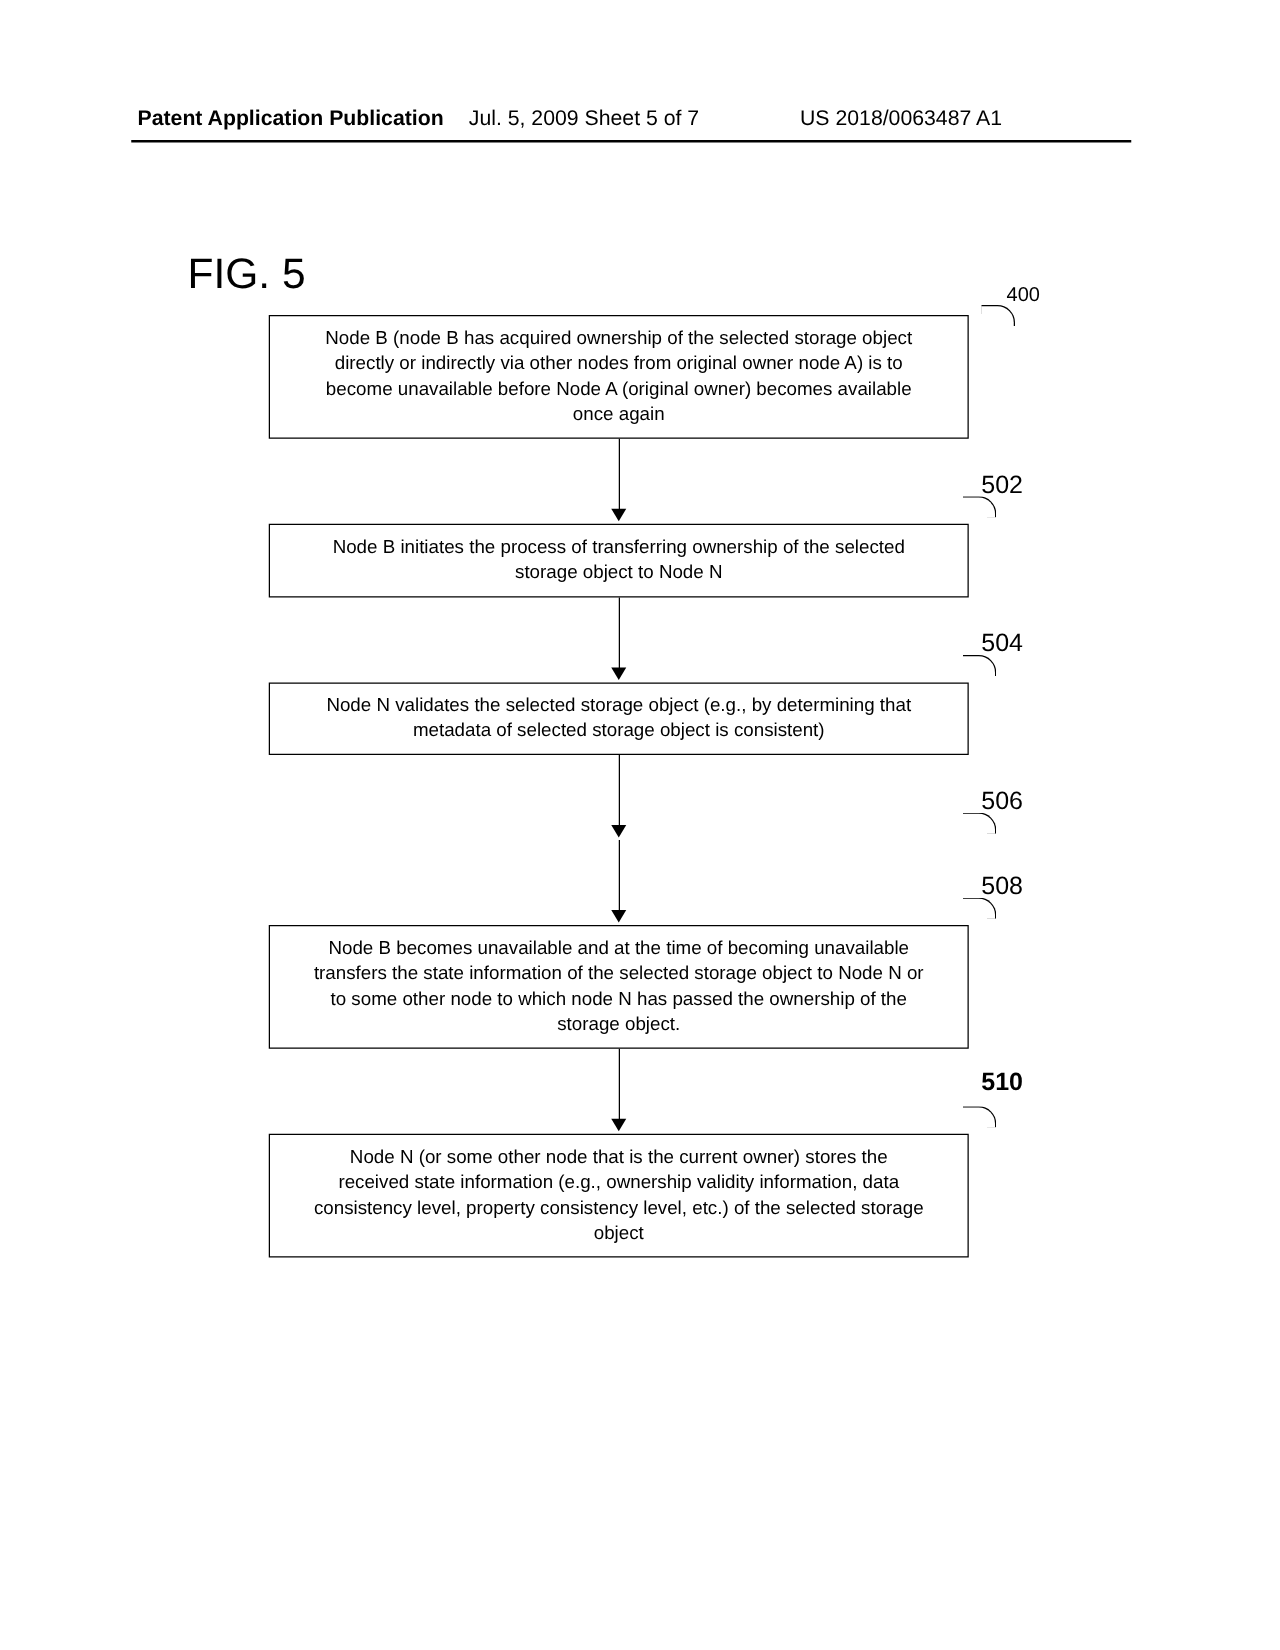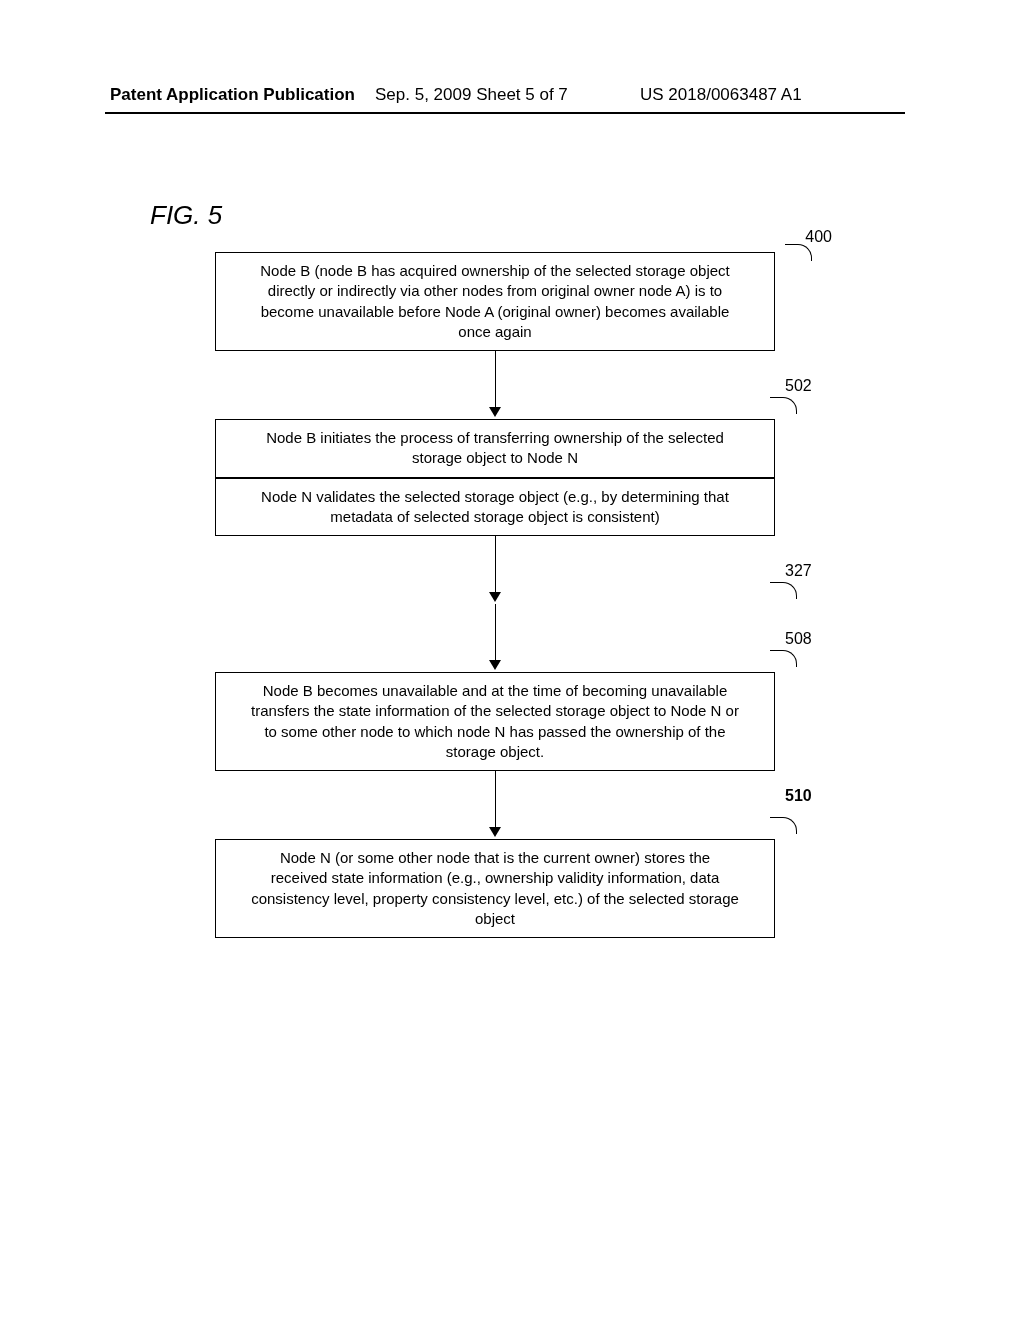--- a/index.html
+++ b/index.html
@@ -40,22 +40,21 @@
     position: absolute;
     top: 112px;
     left: 105px;
     width: 800px;
     border-top: 2px solid #000;
   }
   .fig-label {
     position: absolute;
     top: 200px;
     left: 150px;
-    font-size: 26px;
-    font-style: italic;
+    font-size: 34px;
   }
   .flow {
     position: absolute;
     top: 252px;
     left: 200px;
     width: 590px;
   }
   .box {
     border: 1.5px solid #000;
     background: #fff;
@@ -86,21 +85,21 @@
     left: 50%;
     top: 56px;
     transform: translateX(-50%);
     width: 0; height: 0;
     border-left: 6px solid transparent;
     border-right: 6px solid transparent;
     border-top: 10px solid #000;
   }
   .ref-num {
     position: absolute;
-    font-size: 16px;
+    font-size: 20px;
     left: 570px;
     width: 60px;
     text-align: left;
   }
   .ref-hook {
     position: absolute;
     left: 555px;
     width: 26px;
     height: 16px;
     border: 1.5px solid #000;
@@ -126,21 +125,21 @@
     border-top-right-radius: 14px;
   }
 </style>
 </head>
 <body>
 
 <div class="page">
 
   <div class="header">
     <span class="header-left">Patent Application Publication</span>
-    <span class="header-mid">Sep. 5, 2009  Sheet 5 of 7</span>
+    <span class="header-mid">Jul. 5, 2009  Sheet 5 of 7</span>
     <span class="header-right">US 2018/0063487 A1</span>
   </div>
   <div class="hr-line"></div>
 
   <div class="fig-label">FIG. 5</div>
 
   <div class="flow">
 
     <div style="position:relative;">
       <span class="first-ref-num">400</span>
@@ -149,26 +148,32 @@
     </div>
 
     <div class="connector-wrap">
       <div class="vline"></div>
       <div class="arrowhead"></div>
       <span class="ref-num" style="top:26px;">502</span>
       <span class="ref-hook" style="top:46px;"></span>
     </div>
     <div class="box">Node B initiates the process of transferring ownership of the selected storage object to Node N</div>
 
+    <div class="connector-wrap">
+      <div class="vline"></div>
+      <div class="arrowhead"></div>
+      <span class="ref-num" style="top:26px;">504</span>
+      <span class="ref-hook" style="top:46px;"></span>
+    </div>
     <div class="box">Node N validates the selected storage object (e.g., by determining that metadata of selected storage object is consistent)</div>
 
     <div class="connector-wrap">
       <div class="vline"></div>
       <div class="arrowhead"></div>
-      <span class="ref-num" style="top:26px;">327</span>
+      <span class="ref-num" style="top:26px;">506</span>
       <span class="ref-hook" style="top:46px;"></span>
     </div>
 
     <div class="connector-wrap">
       <div class="vline"></div>
       <div class="arrowhead"></div>
       <span class="ref-num" style="top:26px;">508</span>
       <span class="ref-hook" style="top:46px;"></span>
     </div>
     <div class="box">Node B becomes unavailable and at the time of becoming unavailable transfers  the state information of the selected storage object to Node N or to some other node to which node N has passed the ownership of the storage object.</div>

